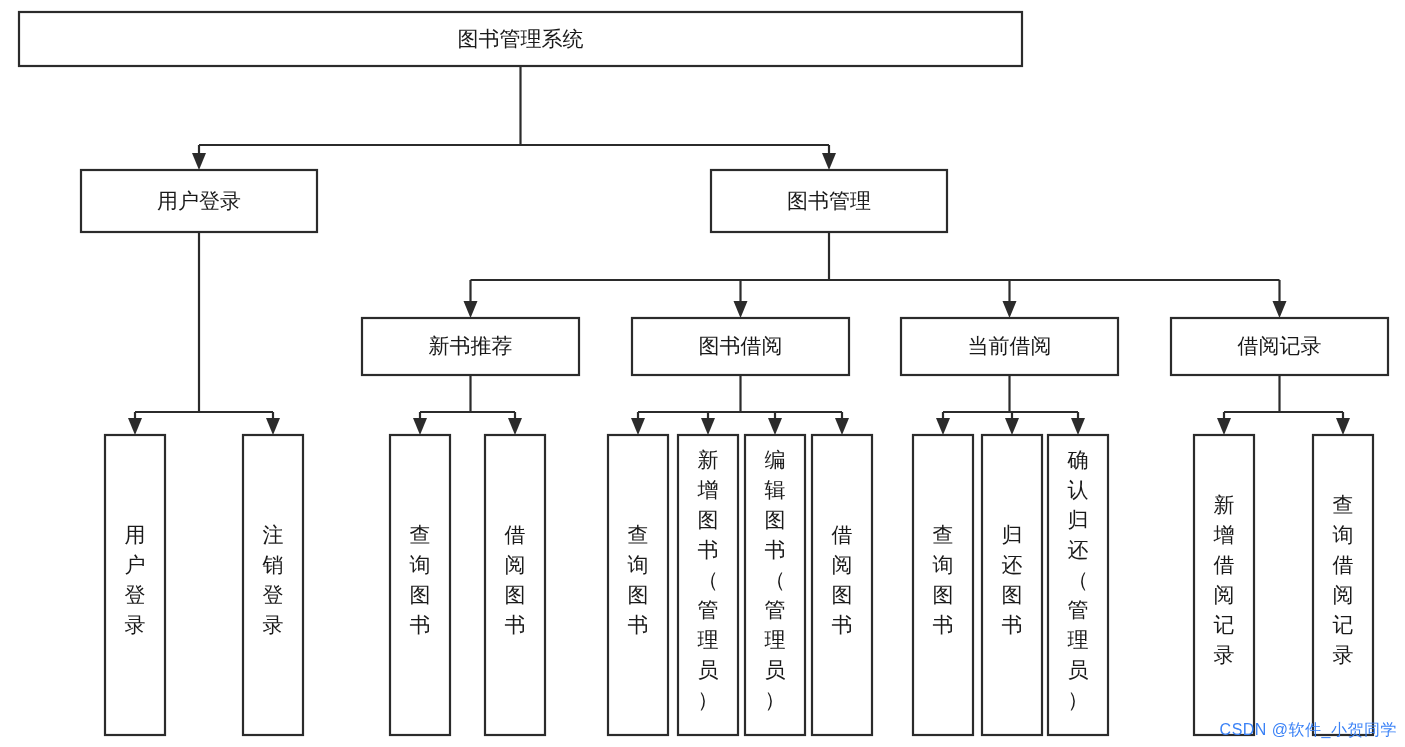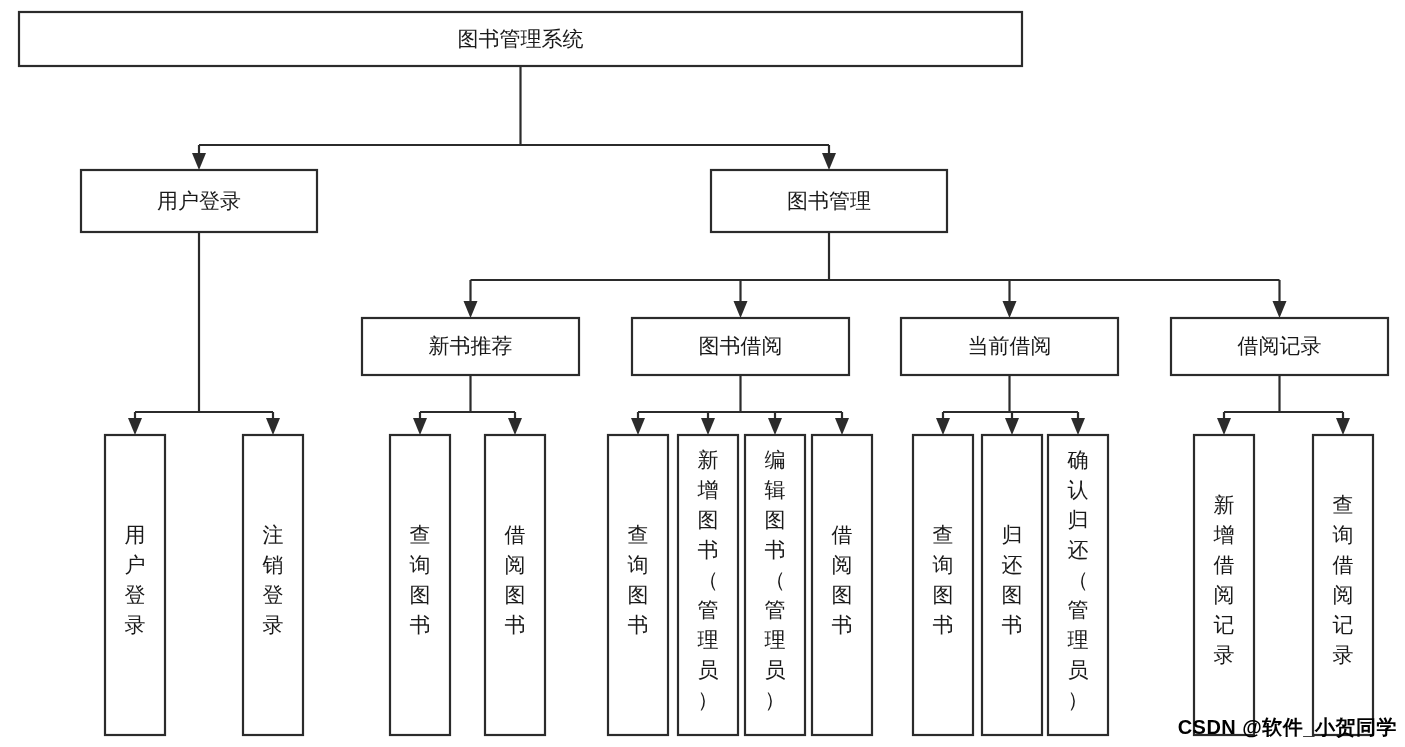--- a/index.html
+++ b/index.html
@@ -45,26 +45,25 @@
   }
   .arrow-head {
     fill: #2b2b2b;
     stroke: none;
   }
   .watermark {
     position: absolute;
     right: 8px;
     bottom: 6px;
     font-family: "Liberation Sans", "DejaVu Sans", sans-serif;
-    font-size: 20px;
-    color: #000000;
+    font-size: 16px;
+    color: #3b82f6;
     letter-spacing: 0.5px;
     white-space: nowrap;
     pointer-events: none;
-    font-weight: bold;
   }
 </style>
 </head>
 <body>
 
 <svg id="chart-root" viewBox="0 0 1405 747">
   <g id="connector-layer">
       <line x1="520.5" y1="66" x2="520.5" y2="145" class="connector"></line>
       <line x1="199" y1="145" x2="829" y2="145" class="connector"></line>
       <line x1="199" y1="145" x2="199" y2="154" class="connector"></line>

